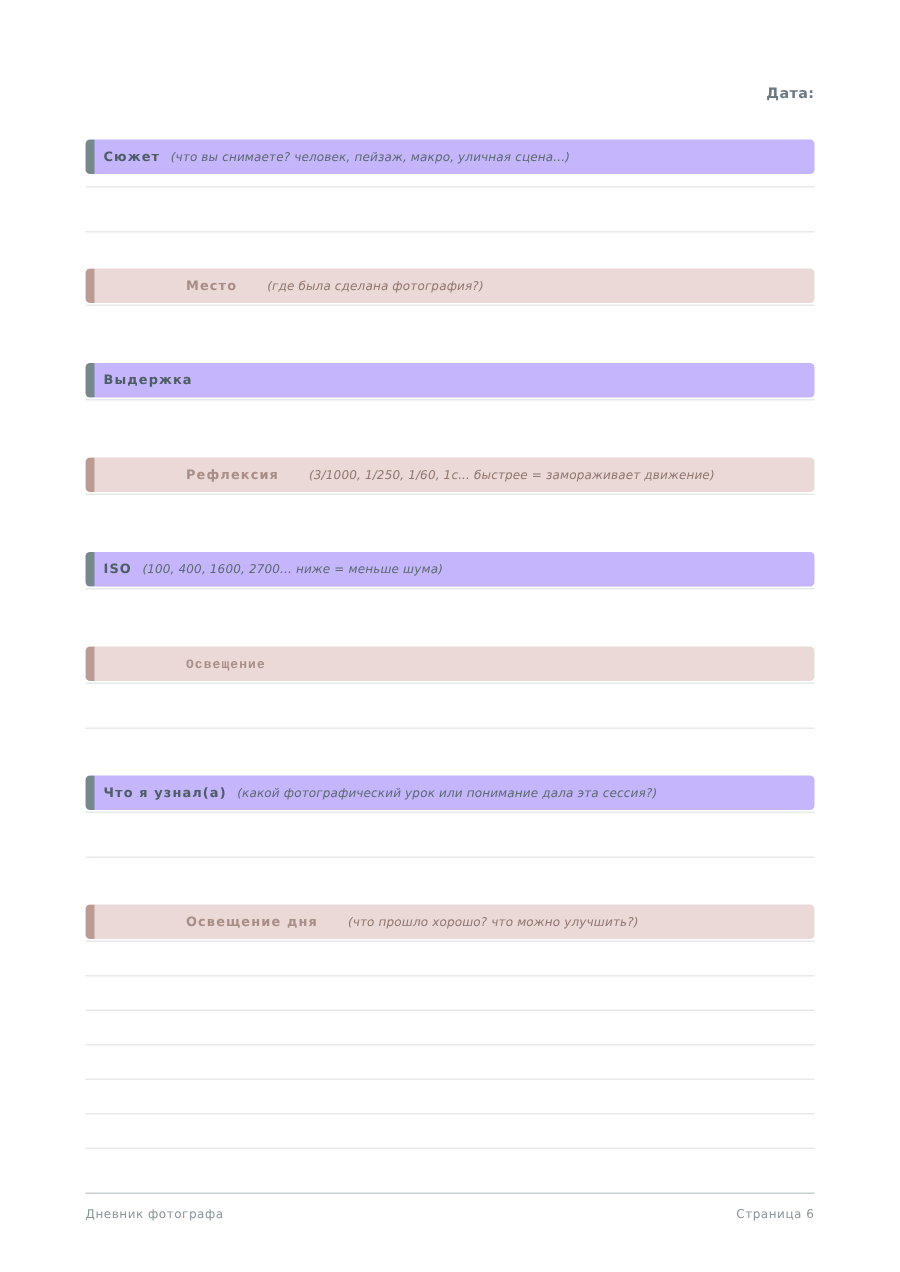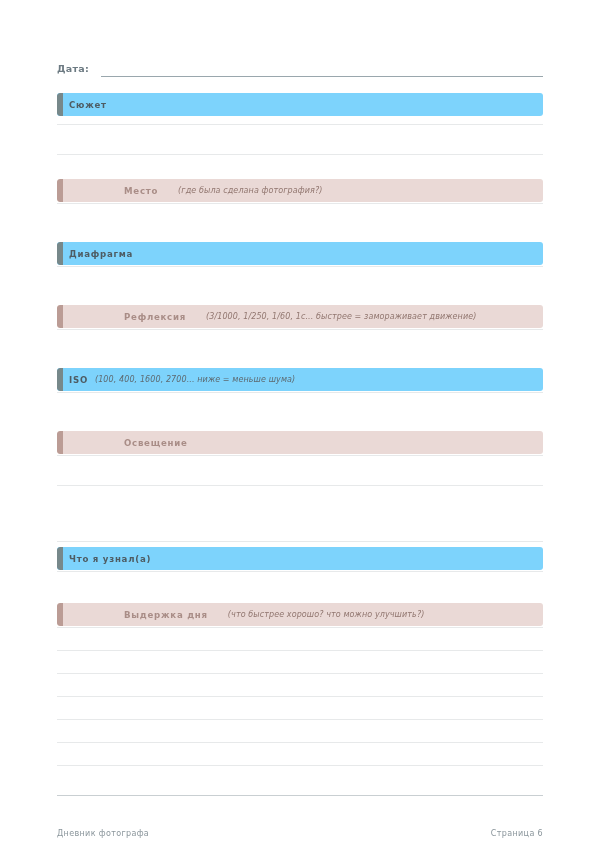--- a/index.html
+++ b/index.html
@@ -28,20 +28,21 @@
 
   
   .date-row {
     position: absolute;
     left: 57px;
     top: 57px;
     width: 486px;
     height: 20px;
     display: flex;
     align-items: flex-end;
+    flex-direction: column;
   }
   .date-label {
     font-size: 9.5px;
     font-weight: bold;
     letter-spacing: 0.3px;
     color: #6c7a82;
     line-height: 12px;
     padding-bottom: 2px;
     white-space: nowrap;
   }
@@ -83,21 +84,21 @@
   }
   .band-hint {
     font-size: 8px;
     font-style: italic;
     letter-spacing: 0.1px;
     margin-left: 7px;
     white-space: nowrap;
   }
 
   
-  .sec-green .band { background: #7dd3fc; padding-left: 12px; }
+  .sec-green .band { background: #c4b5fd; padding-left: 12px; }
   .sec-green .accent { background: #77888a; }
   .sec-green .band-title { color: #4e5c63; }
   .sec-green .band-hint { color: #5d6a71; }
 
   
   .sec-pink .band { background: #ead9d6; }
   .sec-pink .accent { background: #bb9c95; }
   .sec-pink .band-title { color: #a98d87; padding-left: 47px; }
   .sec-pink .band-hint { color: #91766f; margin-left: 20px; }
 
@@ -123,84 +124,85 @@
     position: absolute;
     left: 57px;
     top: 805px;
     width: 486px;
     display: flex;
     justify-content: space-between;
     align-items: flex-end;
     font-size: 8px;
     letter-spacing: 0.35px;
     color: #8a959b;
-    margin-top: 24px;
   }
 </style>
 </head>
 <body>
 
 <div class="page">
 
   <div class="date-row">
     <span class="date-label">Дата:</span>
     <span class="date-rule"></span>
   </div>
 
   <div id="sections-host">
       <div class="section sec-green" style="top: 93px;">
         <div class="band">
           <span class="accent"></span>
           <span class="band-title">Сюжет</span>
+          <span class="band-hint">(что вы снимаете? человек, пейзаж, макро, уличная сцена...)</span>
         </div>
       </div>
       <div class="section sec-pink" style="top: 179px;">
         <div class="band">
           <span class="accent"></span>
           <span class="band-title">Место</span>
           <span class="band-hint">(где была сделана фотография?)</span>
         </div>
       </div>
       <div class="section sec-green" style="top: 242px;">
         <div class="band">
           <span class="accent"></span>
-          <span class="band-title">Диафрагма</span>
+          <span class="band-title">Выдержка</span>
         </div>
       </div>
       <div class="section sec-pink" style="top: 305px;">
         <div class="band">
           <span class="accent"></span>
           <span class="band-title">Рефлексия</span>
           <span class="band-hint">(3/1000, 1/250, 1/60, 1с... быстрее = замораживает движение)</span>
         </div>
       </div>
       <div class="section sec-green" style="top: 368px;">
         <div class="band">
           <span class="accent"></span>
           <span class="band-title">ISO</span>
           <span class="band-hint">(100, 400, 1600, 2700... ниже = меньше шума)</span>
         </div>
       </div>
-      <div class="section sec-pink" style="top: 431px;">
+      <div class="section sec-pink" style="top: 431px; font-family: Liberation Mono, monospace;">
         <div class="band">
           <span class="accent"></span>
           <span class="band-title">Освещение</span>
         </div>
       </div>
-      <div class="section sec-green" style="top: 547px;">
+      <div class="section sec-green" style="top: 517px;">
         <div class="band">
           <span class="accent"></span>
           <span class="band-title">Что я узнал(а)</span>
+          <span class="band-hint">(какой фотографический урок или понимание дала эта сессия?)</span>
         </div>
       </div>
       <div class="section sec-pink" style="top: 603px;">
         <div class="band">
           <span class="accent"></span>
-          <span class="band-title">Выдержка дня</span>
-          <span class="band-hint">(что быстрее хорошо? что можно улучшить?)</span>
+          <span class="band-title">Освещение дня</span>
+          <span class="band-hint">(что прошло хорошо? что можно улучшить?)</span>
         </div>
       </div>
     </div>
 
   <div class="footer-rule"></div>
   <div class="footer">
     <span>Дневник фотографа</span>
     <span>Страница 6</span>
   </div>
 

